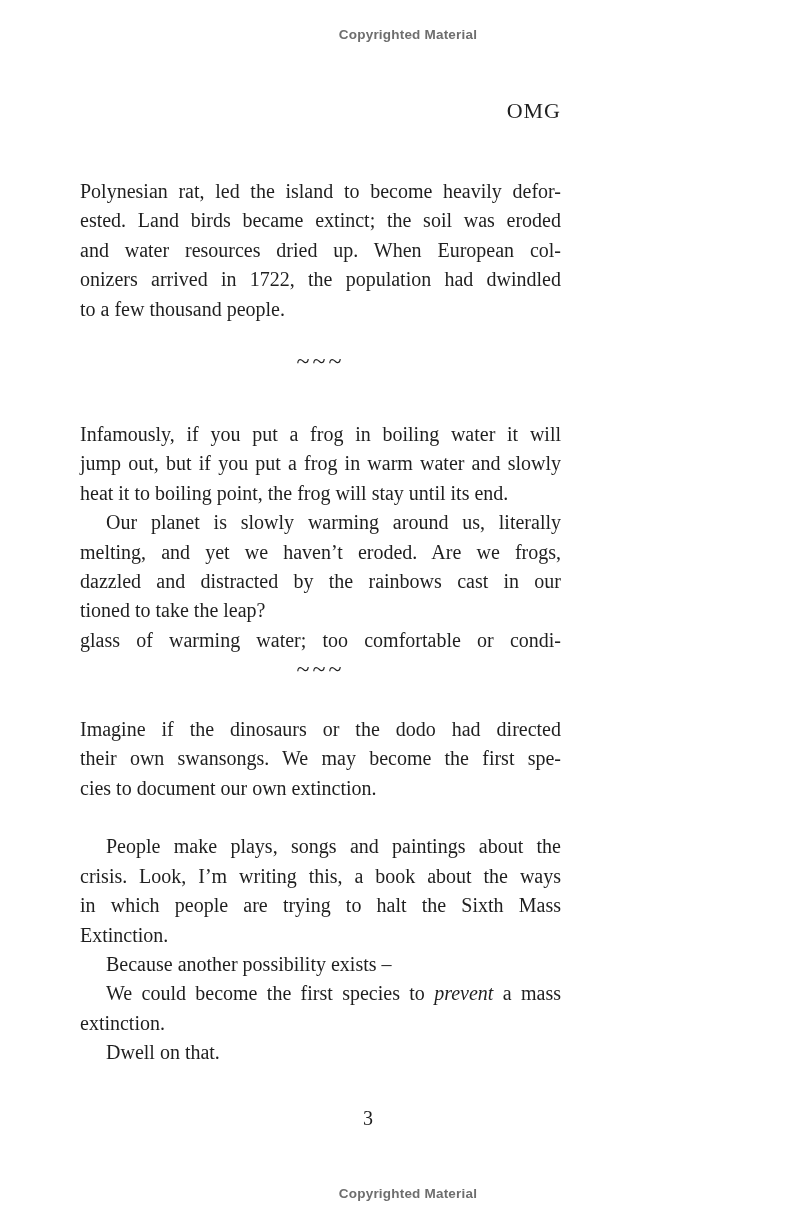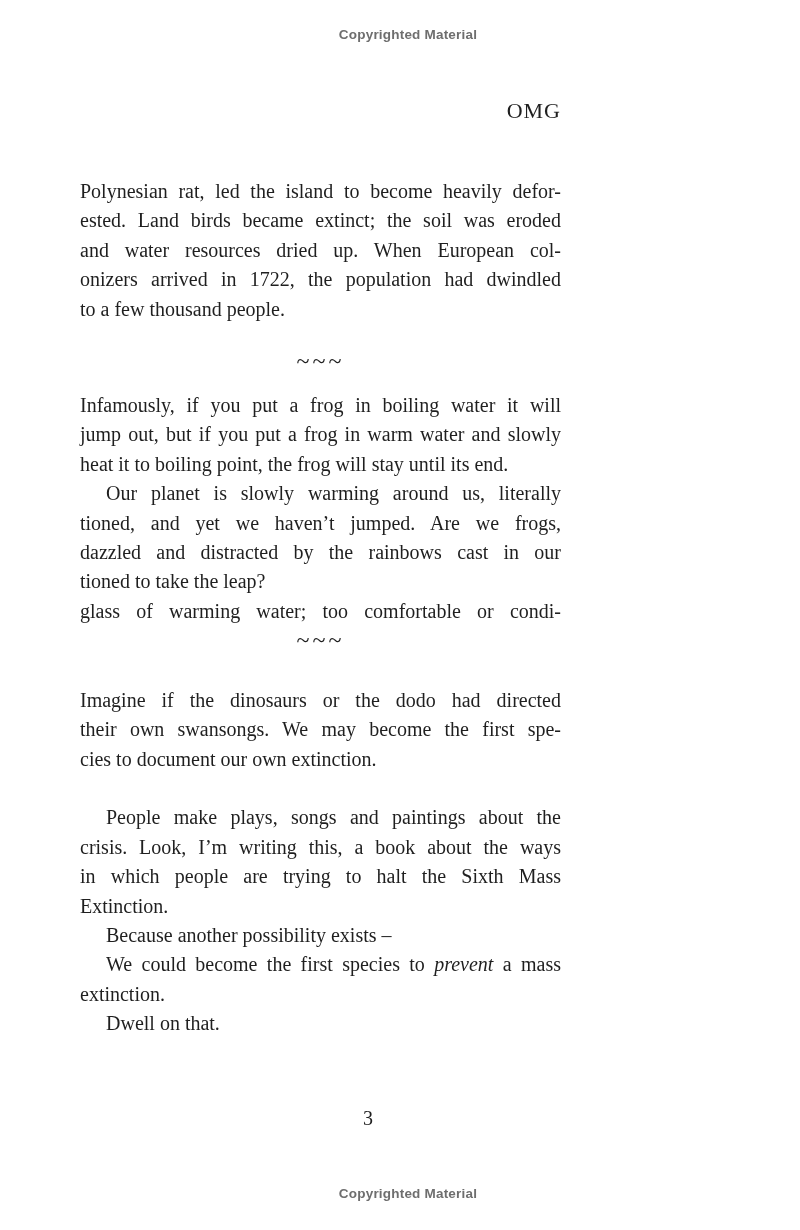--- a/index.html
+++ b/index.html
@@ -46,21 +46,21 @@
     position: absolute;
     left: 80px;
     top: 14px;
     width: 481px;
     font-size: 20px;
     line-height: 29.45px;
     color: #1f1f1f;
   }
   .col > :nth-child(1) { margin-top: 163px; }
   .col > :nth-child(2) { margin-top: 23px; }
-  .col > :nth-child(3) { margin-top: 14px; }
+  .col > :nth-child(3) { margin-top: 43px; }
   .col > :nth-child(6) { margin-top: 30px; }
   .col > :nth-child(7) { margin-top: 29px; }
   .para { margin: 0; }
   .line {
     text-align: justify;
     text-align-last: justify;
     white-space: normal;
   }
   .line.last { text-align-last: left; }
   .line.indent { padding-left: 26px; }
@@ -101,21 +101,21 @@
         <div class="line last">to a few thousand people.</div>
       </div>
       <div class="divider">~~~</div>
       <div class="para">
         <div class="line">Infamously, if you put a frog in boiling water it will</div>
         <div class="line">jump out, but if you put a frog in warm water and slowly</div>
         <div class="line last">heat it to boiling point, the frog will stay until its end. </div>
       </div>
       <div class="para">
         <div class="line indent">Our planet is slowly warming around us, literally</div>
-        <div class="line">tioned, and yet we haven’t jumped. Are we frogs,</div>
+        <div class="line">melting, and yet we haven’t eroded. Are we frogs,</div>
         <div class="line">dazzled and distracted by the rainbows cast in our</div>
         <div class="line last">tioned to take the leap?</div>
         <div class="line">glass of warming water; too comfortable or condi-</div>
       </div>
       <div class="divider">~~~</div>
       <div class="para">
         <div class="line">Imagine if the dinosaurs or the dodo had directed</div>
         <div class="line">their own swansongs. We may become the first spe-</div>
         <div class="line last">cies to document our own extinction.</div>
       </div>

